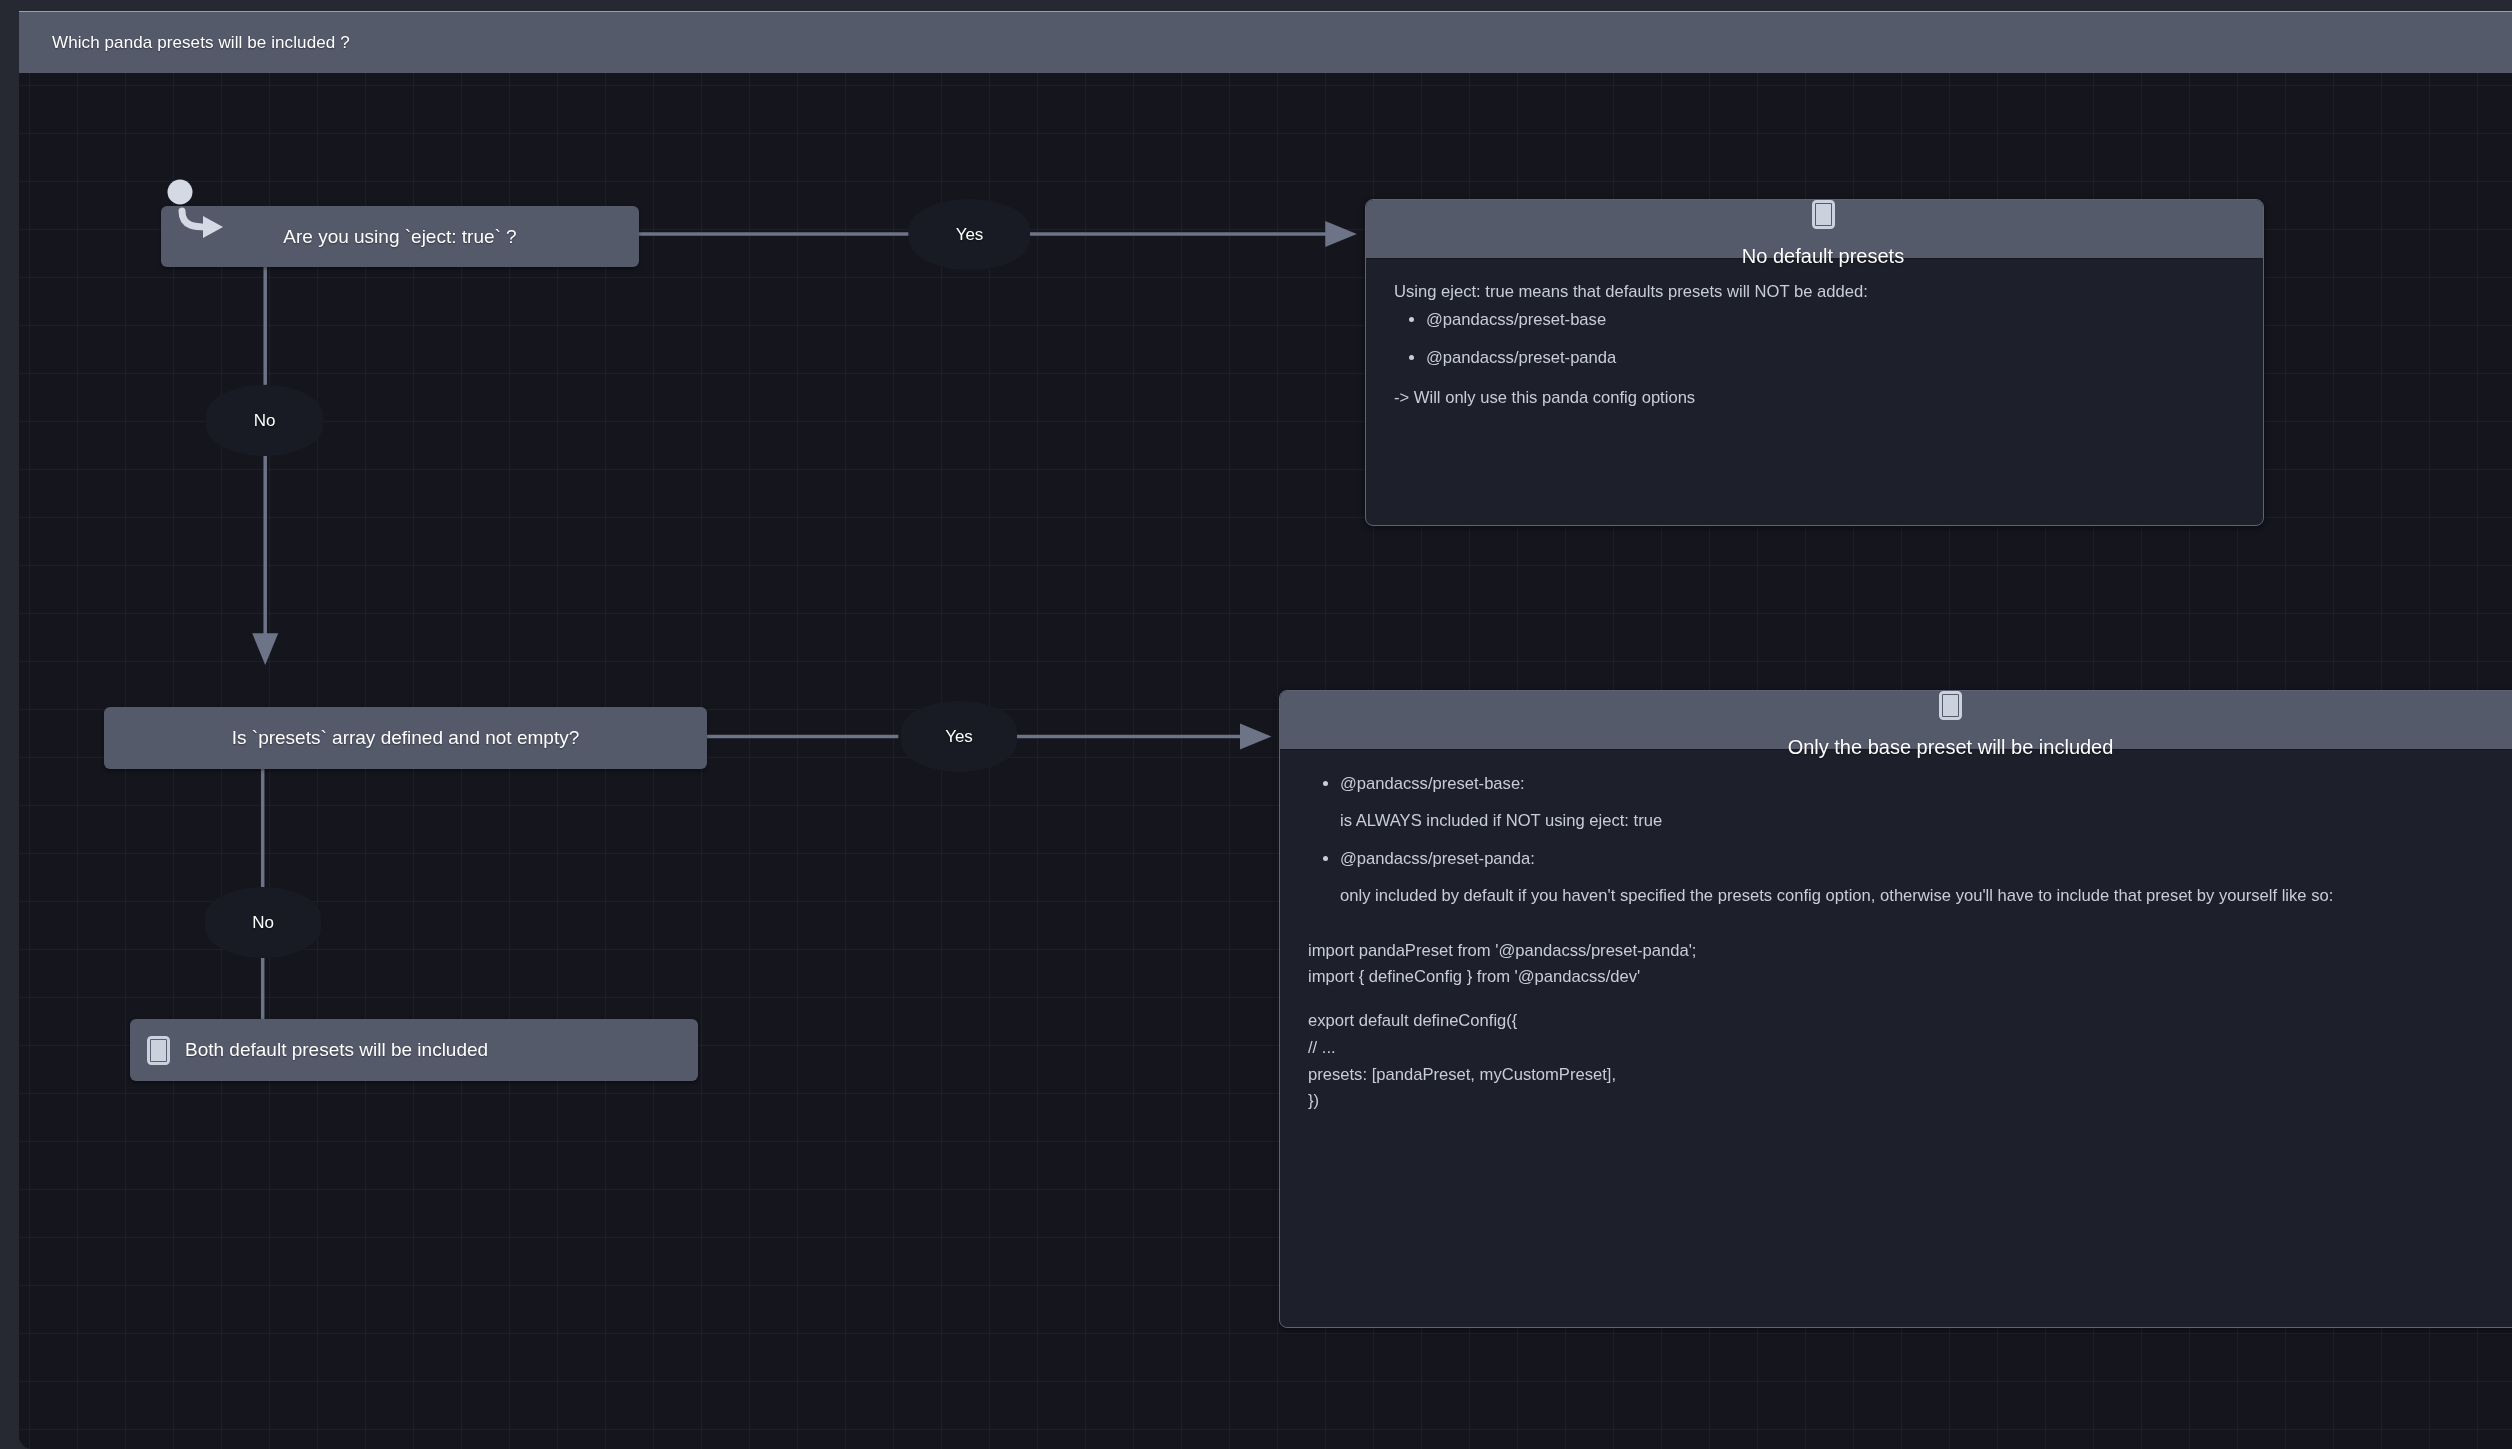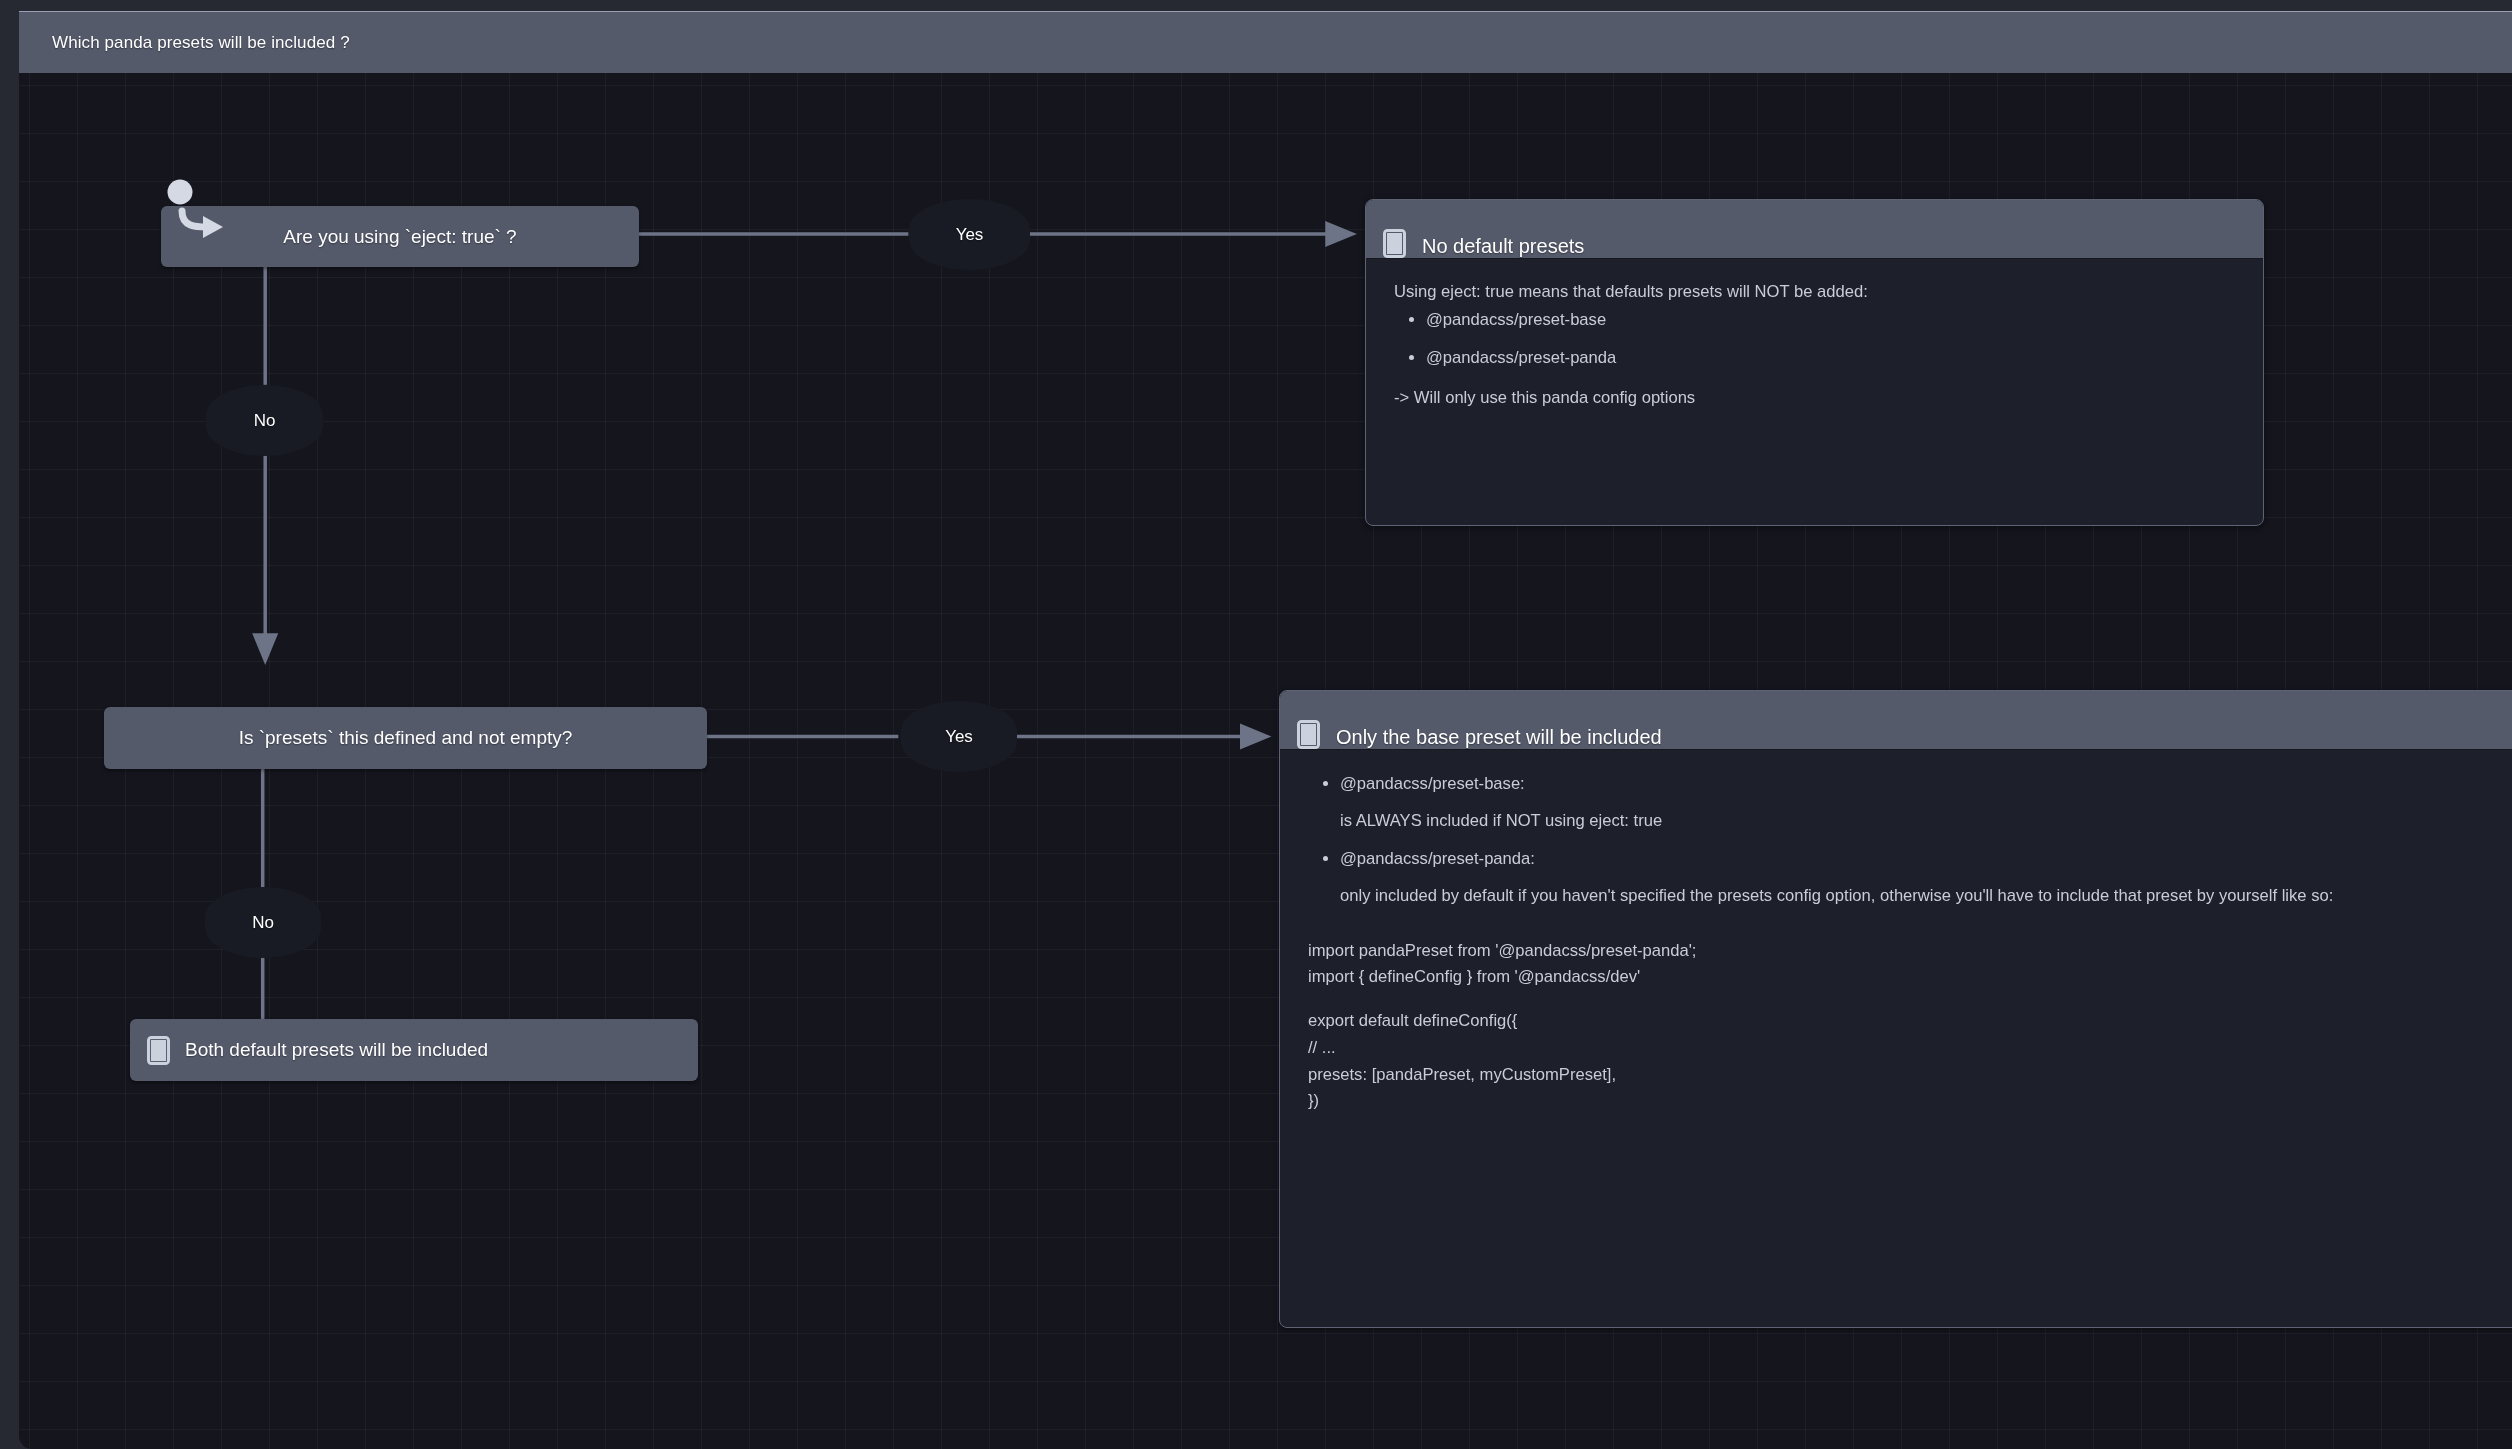--- a/index.html
+++ b/index.html
@@ -127,24 +127,25 @@
     border: 1px solid #5d6274;
     border-radius: 8px;
     overflow: hidden;
     z-index: 10;
     box-shadow: 0 2px 6px rgba(0,0,0,.4);
   }
   .card-header {
     background: #555a6b;
     height: 59px;
     display: flex;
-    align-items: flex-end;
+    align-items: center;
     gap: 16px;
     padding-left: 17px;
     border-bottom: 1px solid #15161e;
+    flex-direction: column;
   }
   .card-header .card-title {
     color: #ffffff;
     font-size: 20px;
     white-space: nowrap;
     text-shadow: 0 1px 1.5px rgba(0,0,0,.4);
   }
   .card-body {
     padding: 20px 28px 22px 28px;
     color: #c9cdd8;
@@ -195,21 +196,21 @@
       <circle cx="38" cy="40" r="25" fill="#d5d9e3"></circle>
       <path d="M 42,78 C 42,110 70,110 92,110" stroke="#d5d9e3" stroke-width="14" fill="none" stroke-linecap="round"></path>
       <path d="M 84,88 L 124,110 L 84,132 z" fill="#d5d9e3"></path>
     </svg>
 
     <div class="node node-decision" style="left:142px; top:193px; width:478px; height:61px;">
       <span class="node-label">Are you using `eject: true` ?</span>
     </div>
 
     <div class="node node-decision" style="left:85px; top:694px; width:603px; height:62px;">
-      <span class="node-label">Is `presets` this defined  and not empty?</span>
+      <span class="node-label">Is `presets` array defined  and not empty?</span>
     </div>
 
     <div class="node node-terminal" style="left:111px; top:1006px; width:568px; height:62px;">
       <span class="sq-icon on-dark">
           <i></i>
         </span>
       <span class="node-label">Both default presets will be included</span>
     </div>
 
     <div class="edge-label" style="left:890px; top:186px; width:121px; height:71px;">

